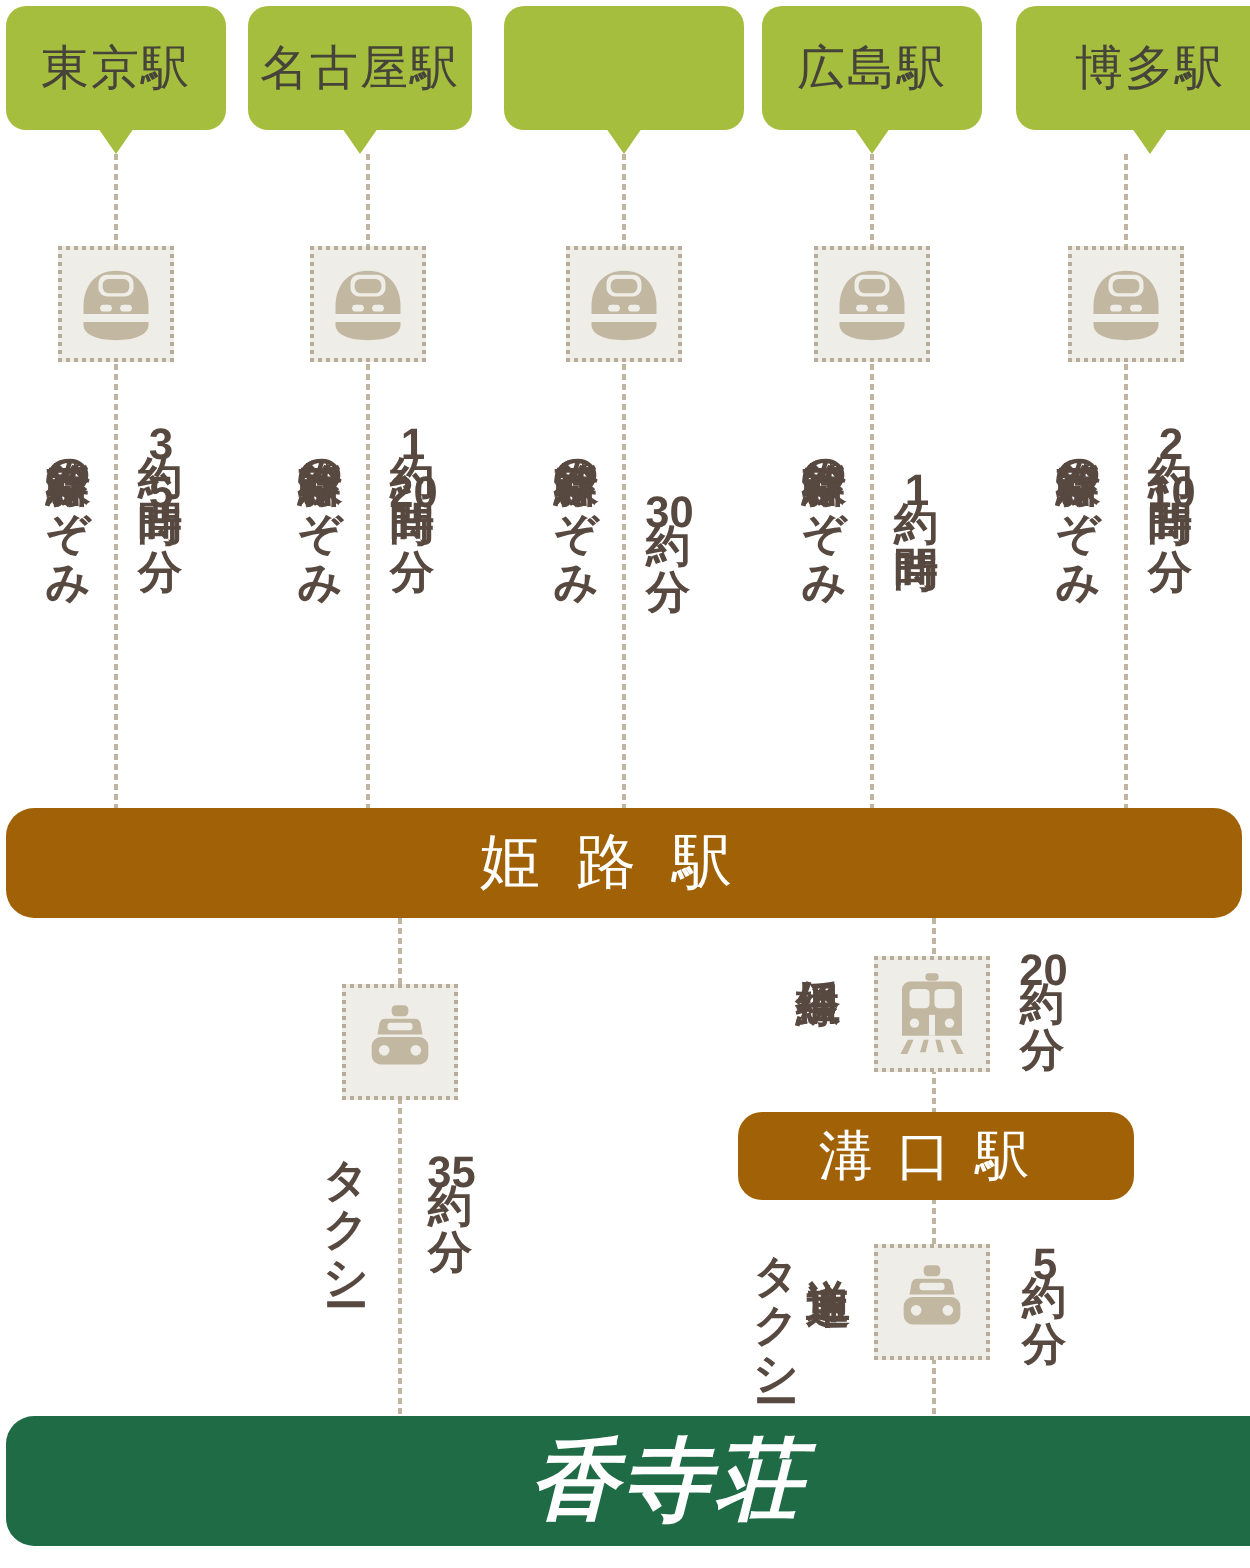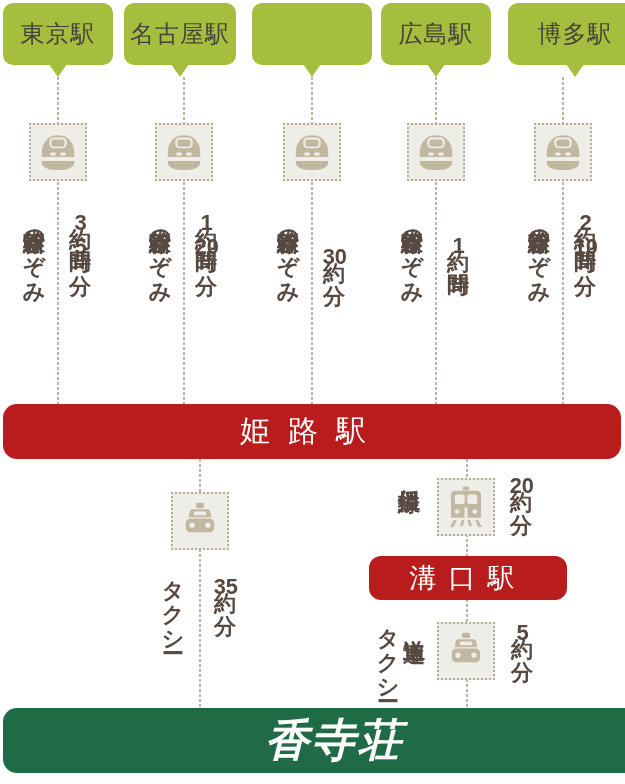--- a/index.html
+++ b/index.html
@@ -31,21 +31,21 @@
   }
   
   .vt{
     position:absolute;writing-mode:vertical-rl;text-orientation:upright;
     font-size:22px;line-height:24px;letter-spacing:1px;font-weight:700;color:#574840;z-index:1;
     white-space:pre;
   }
   .tcy{text-combine-upright:all;}
   
   .bar{
-    position:absolute;background:#b91c1c;color:#ffffff;z-index:3;
+    position:absolute;background:#a16207;color:#ffffff;z-index:3;
     display:flex;align-items:center;justify-content:center;
   }
   .bar.hub{left:3px;top:404px;width:618px;height:55px;border-radius:14px;font-size:30px;letter-spacing:.6em;}
   .bar.mid{left:369px;top:556px;width:198px;height:44px;border-radius:12px;font-size:27px;letter-spacing:.45em;}
   .bar.dest{left:3px;top:708px;width:618px;height:65px;border-radius:14px;background:#1e6b45;padding-left:22px;}
   .logo{
     font-family:"DejaVu Serif",serif;font-style:italic;font-weight:700;
     font-size:44px;letter-spacing:2px;color:#ffffff;
   }
 </style>

